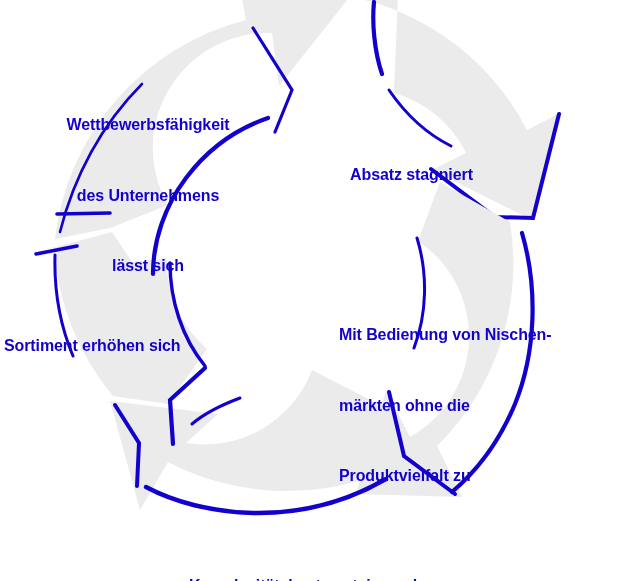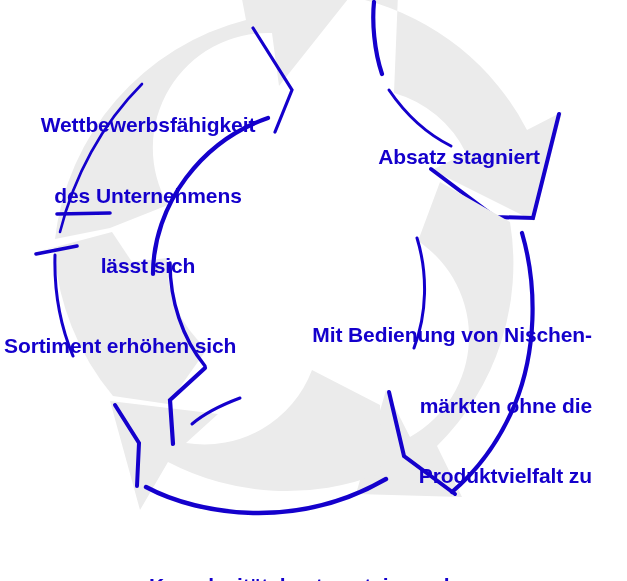--- a/index.html
+++ b/index.html
@@ -24,33 +24,33 @@
     left: 0;
     top: 0;
     width: 627px;
     height: 581px;
   }
   .label {
     position: absolute;
     color: #1400cc;
     font-family: "Liberation Sans", sans-serif;
     font-weight: bold;
-    font-size: 21px;
+    font-size: 16px;
     line-height: 23.5px;
     letter-spacing: -0.1px;
     white-space: pre;
     text-align: center;
     pointer-events: none;
   }
   .label-line { display: block; }
 
   
   #label-wettbewerb { left: 18px;  top: 66px;  width: 260px; text-align: center; }
-  #label-absatz     { left: 350px; top: 98px; width: 190px; text-align: right; }
-  #label-nischen    { left: 312px; top: 276px; width: 280px; text-align: right; }
+  #label-absatz     { left: 350px; top: 116px; width: 190px; text-align: left; }
+  #label-nischen    { left: 339px; top: 276px; width: 280px; text-align: left; }
   #label-kosten     { left: 4px;   top: 287px; width: 250px; text-align: left; }
   #label-komplex    { left: 105px; top: 527px; width: 420px; text-align: center; }
 </style>
 </head>
 <body>
 
 <div id="diagram-root">
 
   <svg id="cycle-svg" viewBox="0 0 627 581" aria-hidden="true">
     <defs>

